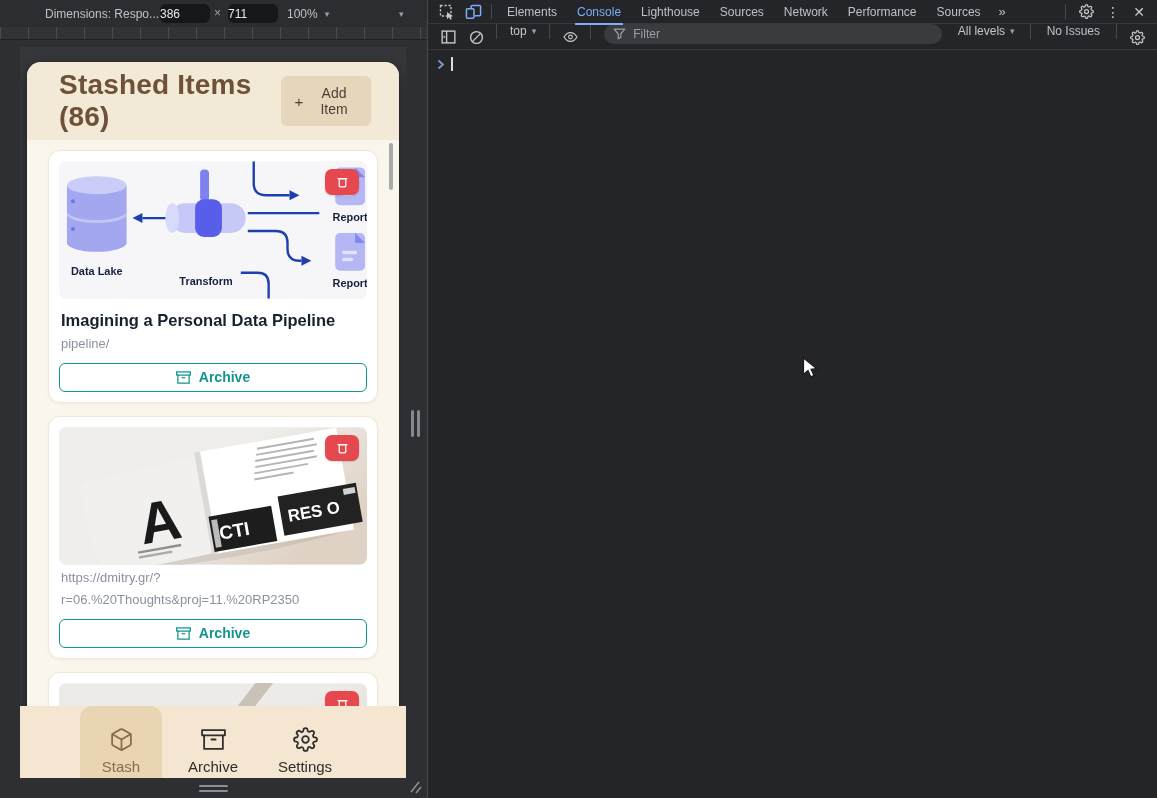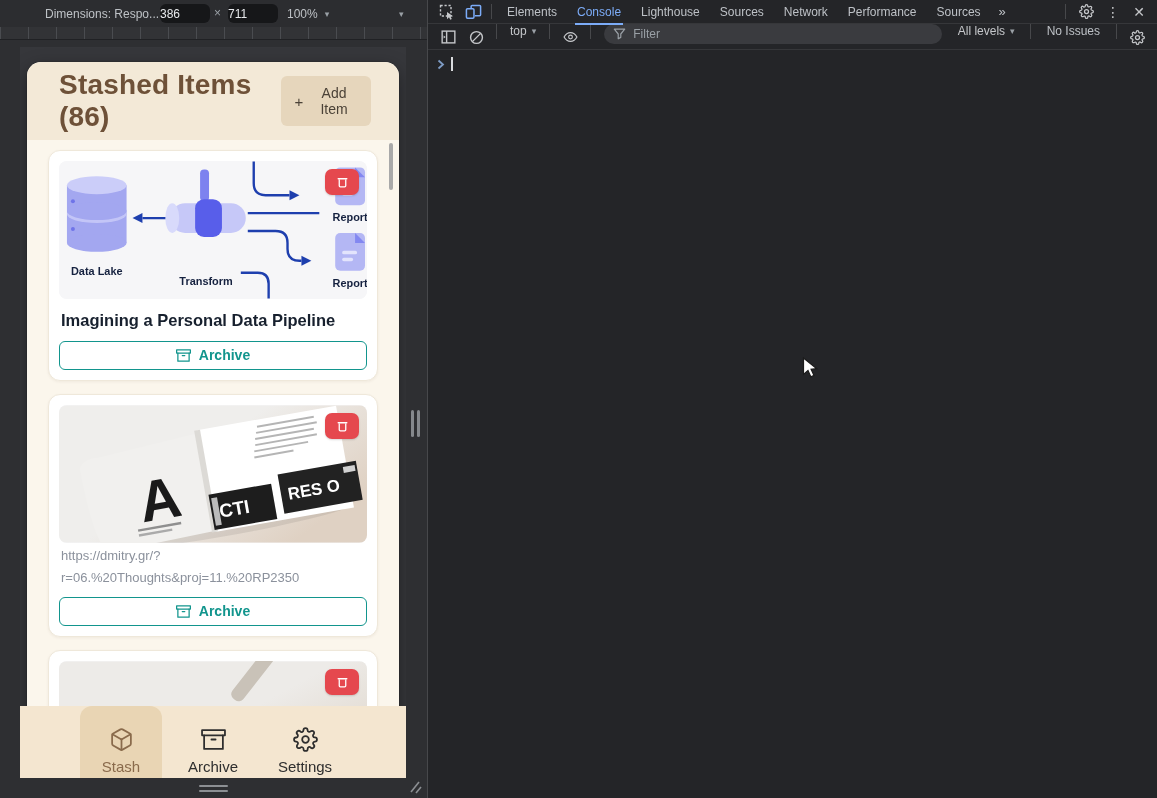--- a/index.html
+++ b/index.html
@@ -214,20 +214,21 @@
               <text class="diag-label" x="293" y="126" text-anchor="middle">Report</text>
             </svg>
             <button class="trash-btn">
               <svg width="13" height="14" viewBox="0 0 24 24" fill="none" stroke="#fff" stroke-width="2.4" stroke-linecap="round">
                 <line x1="4" y1="6" x2="20" y2="6"></line>
                 <path d="M18 8v11a2 2 0 0 1-2 2H8a2 2 0 0 1-2-2V8"></path>
               </svg>
             </button>
           </div>
           <div class="card-title">Imagining a Personal Data Pipeline</div>
+          <div class="card-url">pipeline/</div>
           <button class="archive-btn">
             <svg width="15" height="15" viewBox="0 0 24 24" fill="none" stroke="#12958d" stroke-width="2" stroke-linecap="round" stroke-linejoin="round">
               <polyline points="21 8 21 21 3 21 3 8"></polyline>
                 <rect x="1" y="3" width="22" height="5"></rect>
                 <line x1="10" y1="12" x2="14" y2="12"></line>
             </svg>
             <span>Archive</span>
           </button>
         </div>
 

